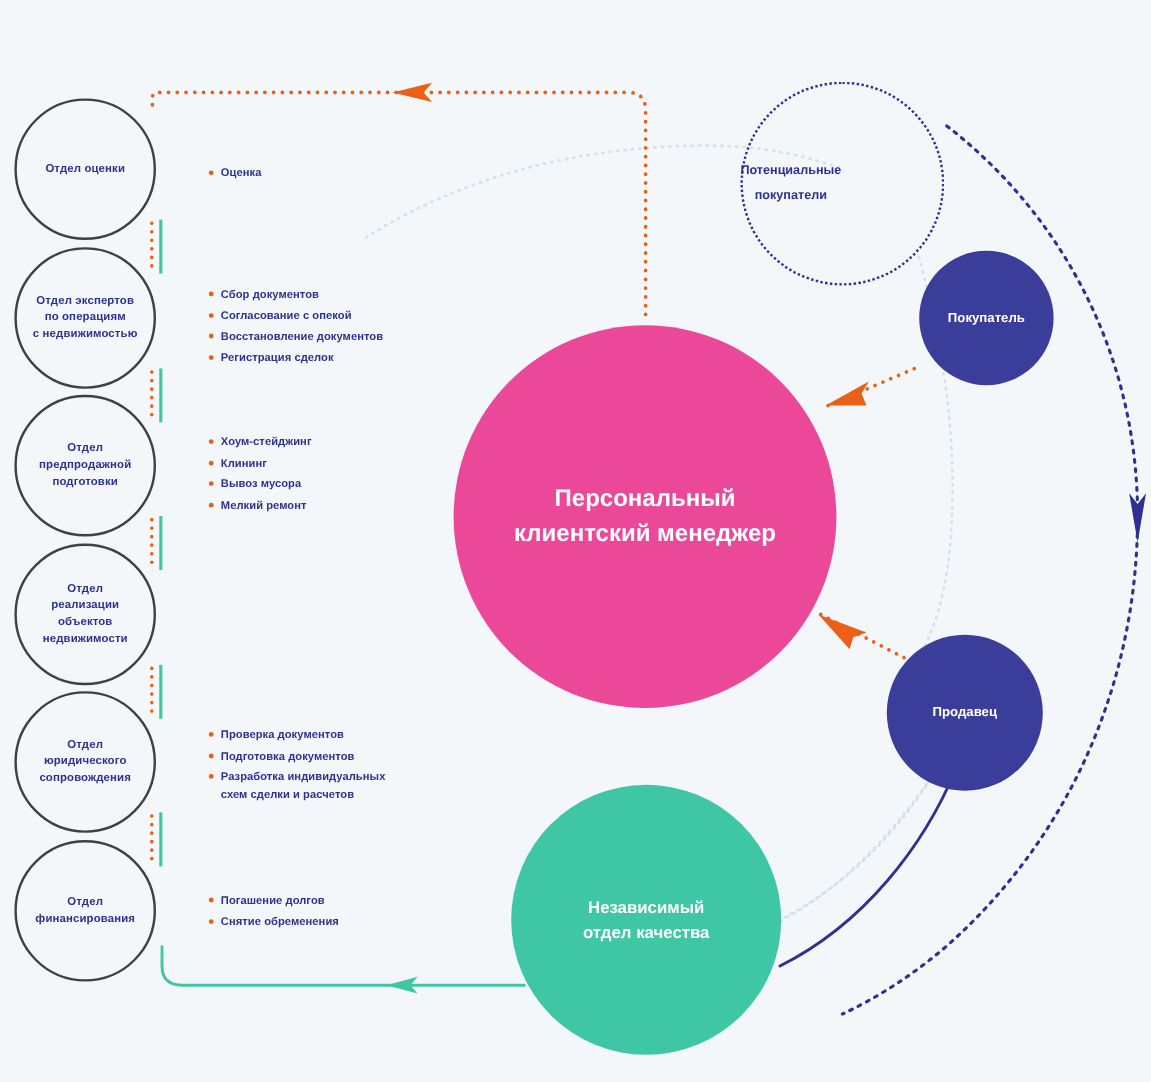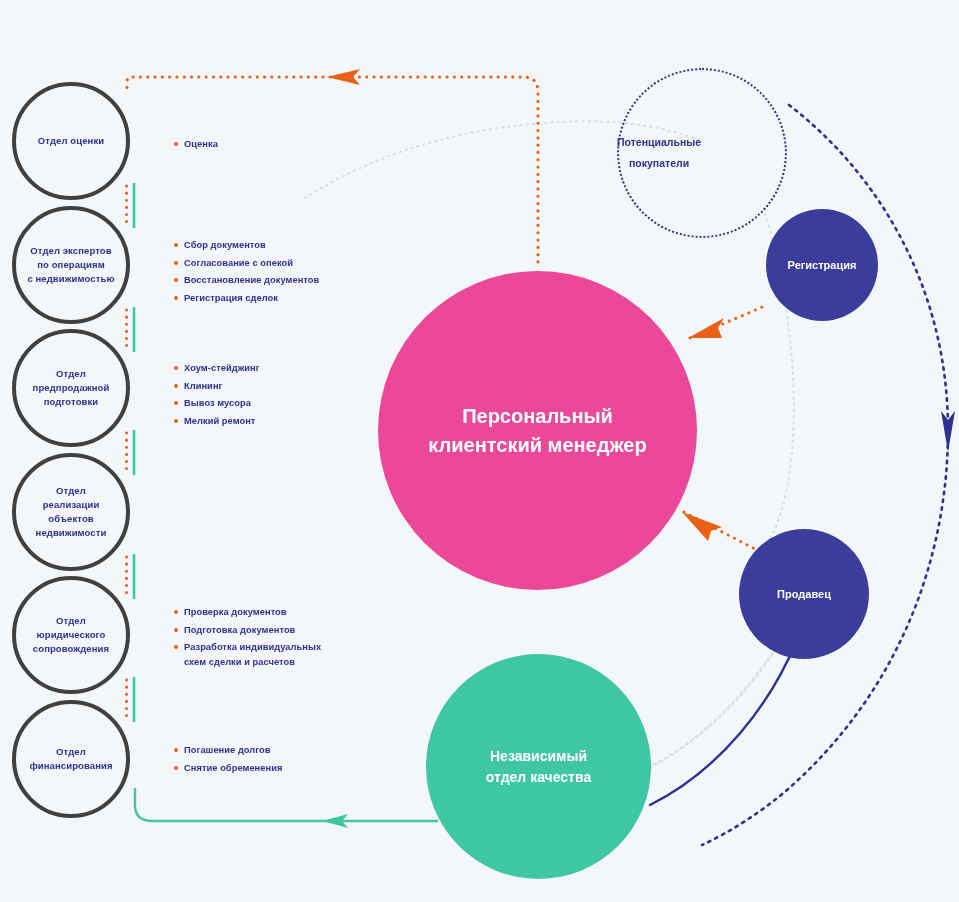--- a/index.html
+++ b/index.html
@@ -11,21 +11,21 @@
     overflow:hidden;
     position:relative;
   }
   #stage{position:absolute;left:0;top:0;width:959px;height:902px;}
   svg.layer{position:absolute;left:0;top:0;width:959px;height:902px;pointer-events:none;}
 
   
   .dept{
     position:absolute;
     width:118px;height:118px;
-    border:4px solid #404040;
+    border:2px solid #404040;
     border-radius:50%;
     box-sizing:border-box;
     display:flex;align-items:center;justify-content:center;
     text-align:center;
     color:#2e3191;
     font-size:9.5px;
     font-weight:bold;
     line-height:1.45;
     letter-spacing:.1px;
     background:transparent;
@@ -231,21 +231,21 @@
 
   <div class="bigcircle" id="manager-circle">
     <span>Персональный<br>клиентский менеджер</span>
   </div>
 
   <div class="bigcircle" id="quality-circle">
     <span>Независимый<br>отдел качества</span>
   </div>
 
   <div class="bigcircle" id="buyer-circle">
-    <span>Регистрация</span>
+    <span>Покупатель</span>
   </div>
 
   <div class="bigcircle" id="seller-circle">
     <span>Продавец</span>
   </div>
 
   <div id="potential-circle">
     <span class="ring"></span>
     <span class="txt">Потенциальные<br>покупатели</span>
   </div>

